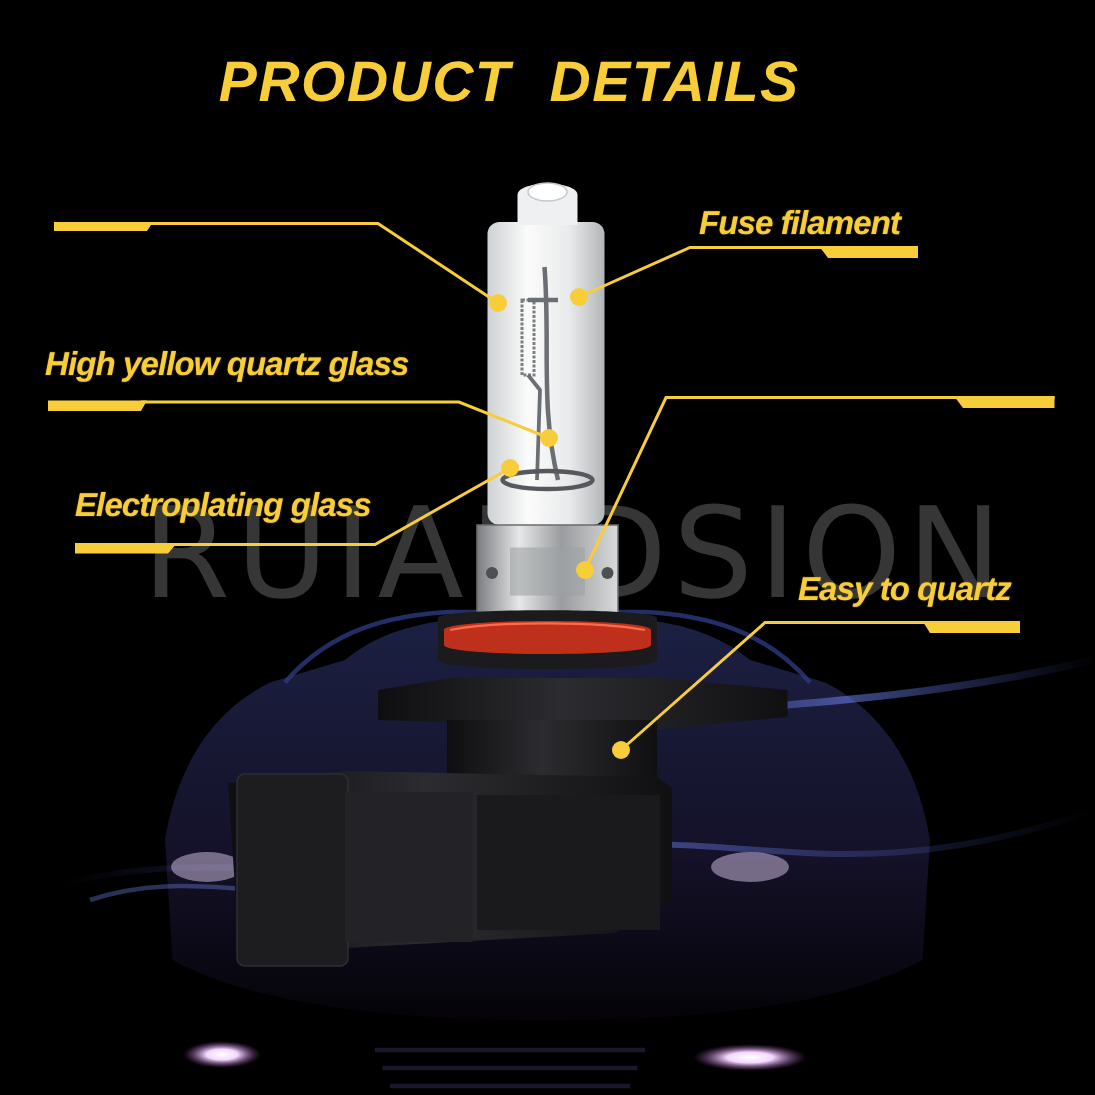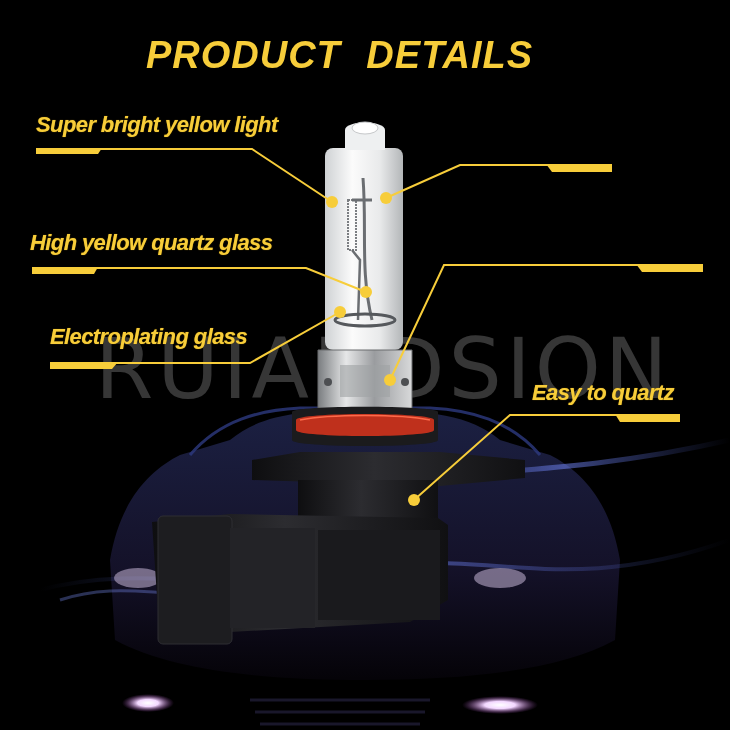--- a/index.html
+++ b/index.html
@@ -148,18 +148,18 @@
       <circle cx="340" cy="312" r="6" stroke="none"></circle>
 
       <polygon points="615,414 680,414 680,422 620,422" stroke="none"></polygon>
       <polyline points="680,415 510,415 414,500" fill="none" stroke-width="2"></polyline>
       <circle cx="414" cy="500" r="6" stroke="none"></circle>
     </g>
   </svg>
 
   <div class="title">PRODUCT  DETAILS</div>
 
-  <div class="label" style="left:36px; top:112px;">Super bright yellow light</div>
+  <div class="label" style="left:466px; top:136px;">Fuse filament</div>
   <div class="label" style="left:30px; top:230px;">High yellow quartz glass</div>
   <div class="label" style="left:50px; top:324px;">Electroplating glass</div>
   <div class="label" style="left:532px; top:380px;">Easy to quartz</div>
 
 </div>
 
 </body></html>

